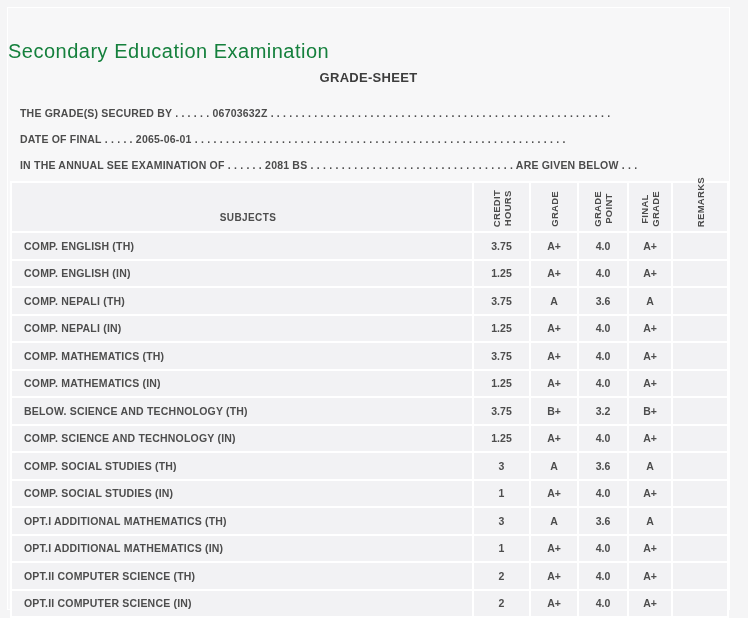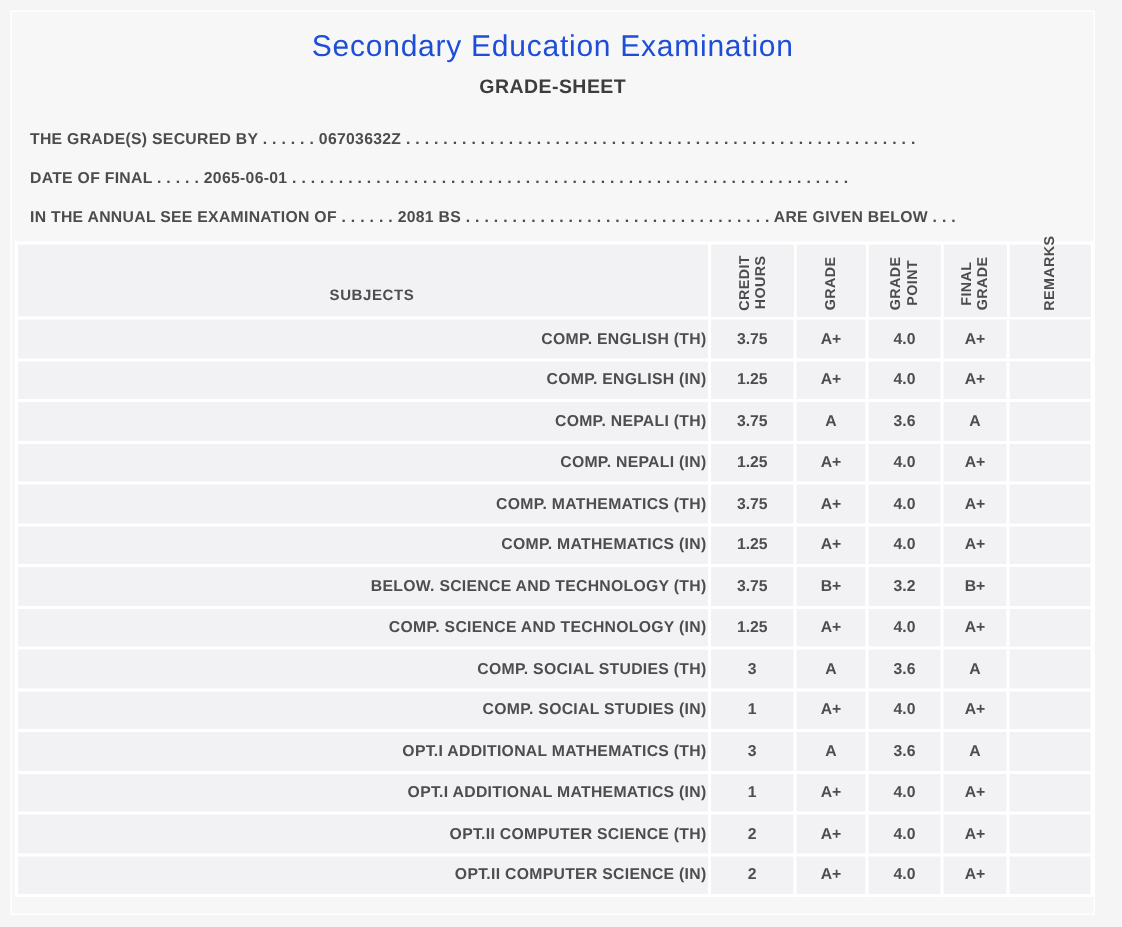--- a/index.html
+++ b/index.html
@@ -12,25 +12,25 @@
   }
   .card {
     position: absolute;
     left: 7px; top: 7px;
     width: 723px; height: 603px;
     box-sizing: border-box;
     border: 1px solid #ffffff;
     background: #f7f7f8;
   }
   .title {
-    margin-top: 12px;
-    text-align: center;
+    margin-top: 32px;
+    text-align: left;
     font-size: 20px;
     line-height: 23px;
-    color: #1d4ed8;
+    color: #15803d;
     letter-spacing: 0.5px;
   }
   .subtitle {
     margin-top: 7px;
     text-align: center;
     font-size: 13px;
     line-height: 15px;
     font-weight: bold;
     color: #3d3d3d;
     letter-spacing: 0.3px;
@@ -73,21 +73,21 @@
     line-height: 11px;
     letter-spacing: 0.3px;
     font-weight: bold;
     color: #4b4b4b;
   }
   .grades td {
     height: 23.5px;
     font-size: 10.5px;
     font-weight: bold;
   }
-  td.c-subject { text-align: right; padding-left: 12px; letter-spacing: 0.2px; }
+  td.c-subject { text-align: left; padding-left: 12px; letter-spacing: 0.2px; }
   td.c-num { text-align: center; }
   .gpa {
     margin: 14px 2px 0 2px;
     text-align: right;
     font-size: 11px;
     line-height: 15px;
     font-weight: bold;
     color: #4b4b4b;
     padding-right: 2px;
     letter-spacing: 0.2px;

